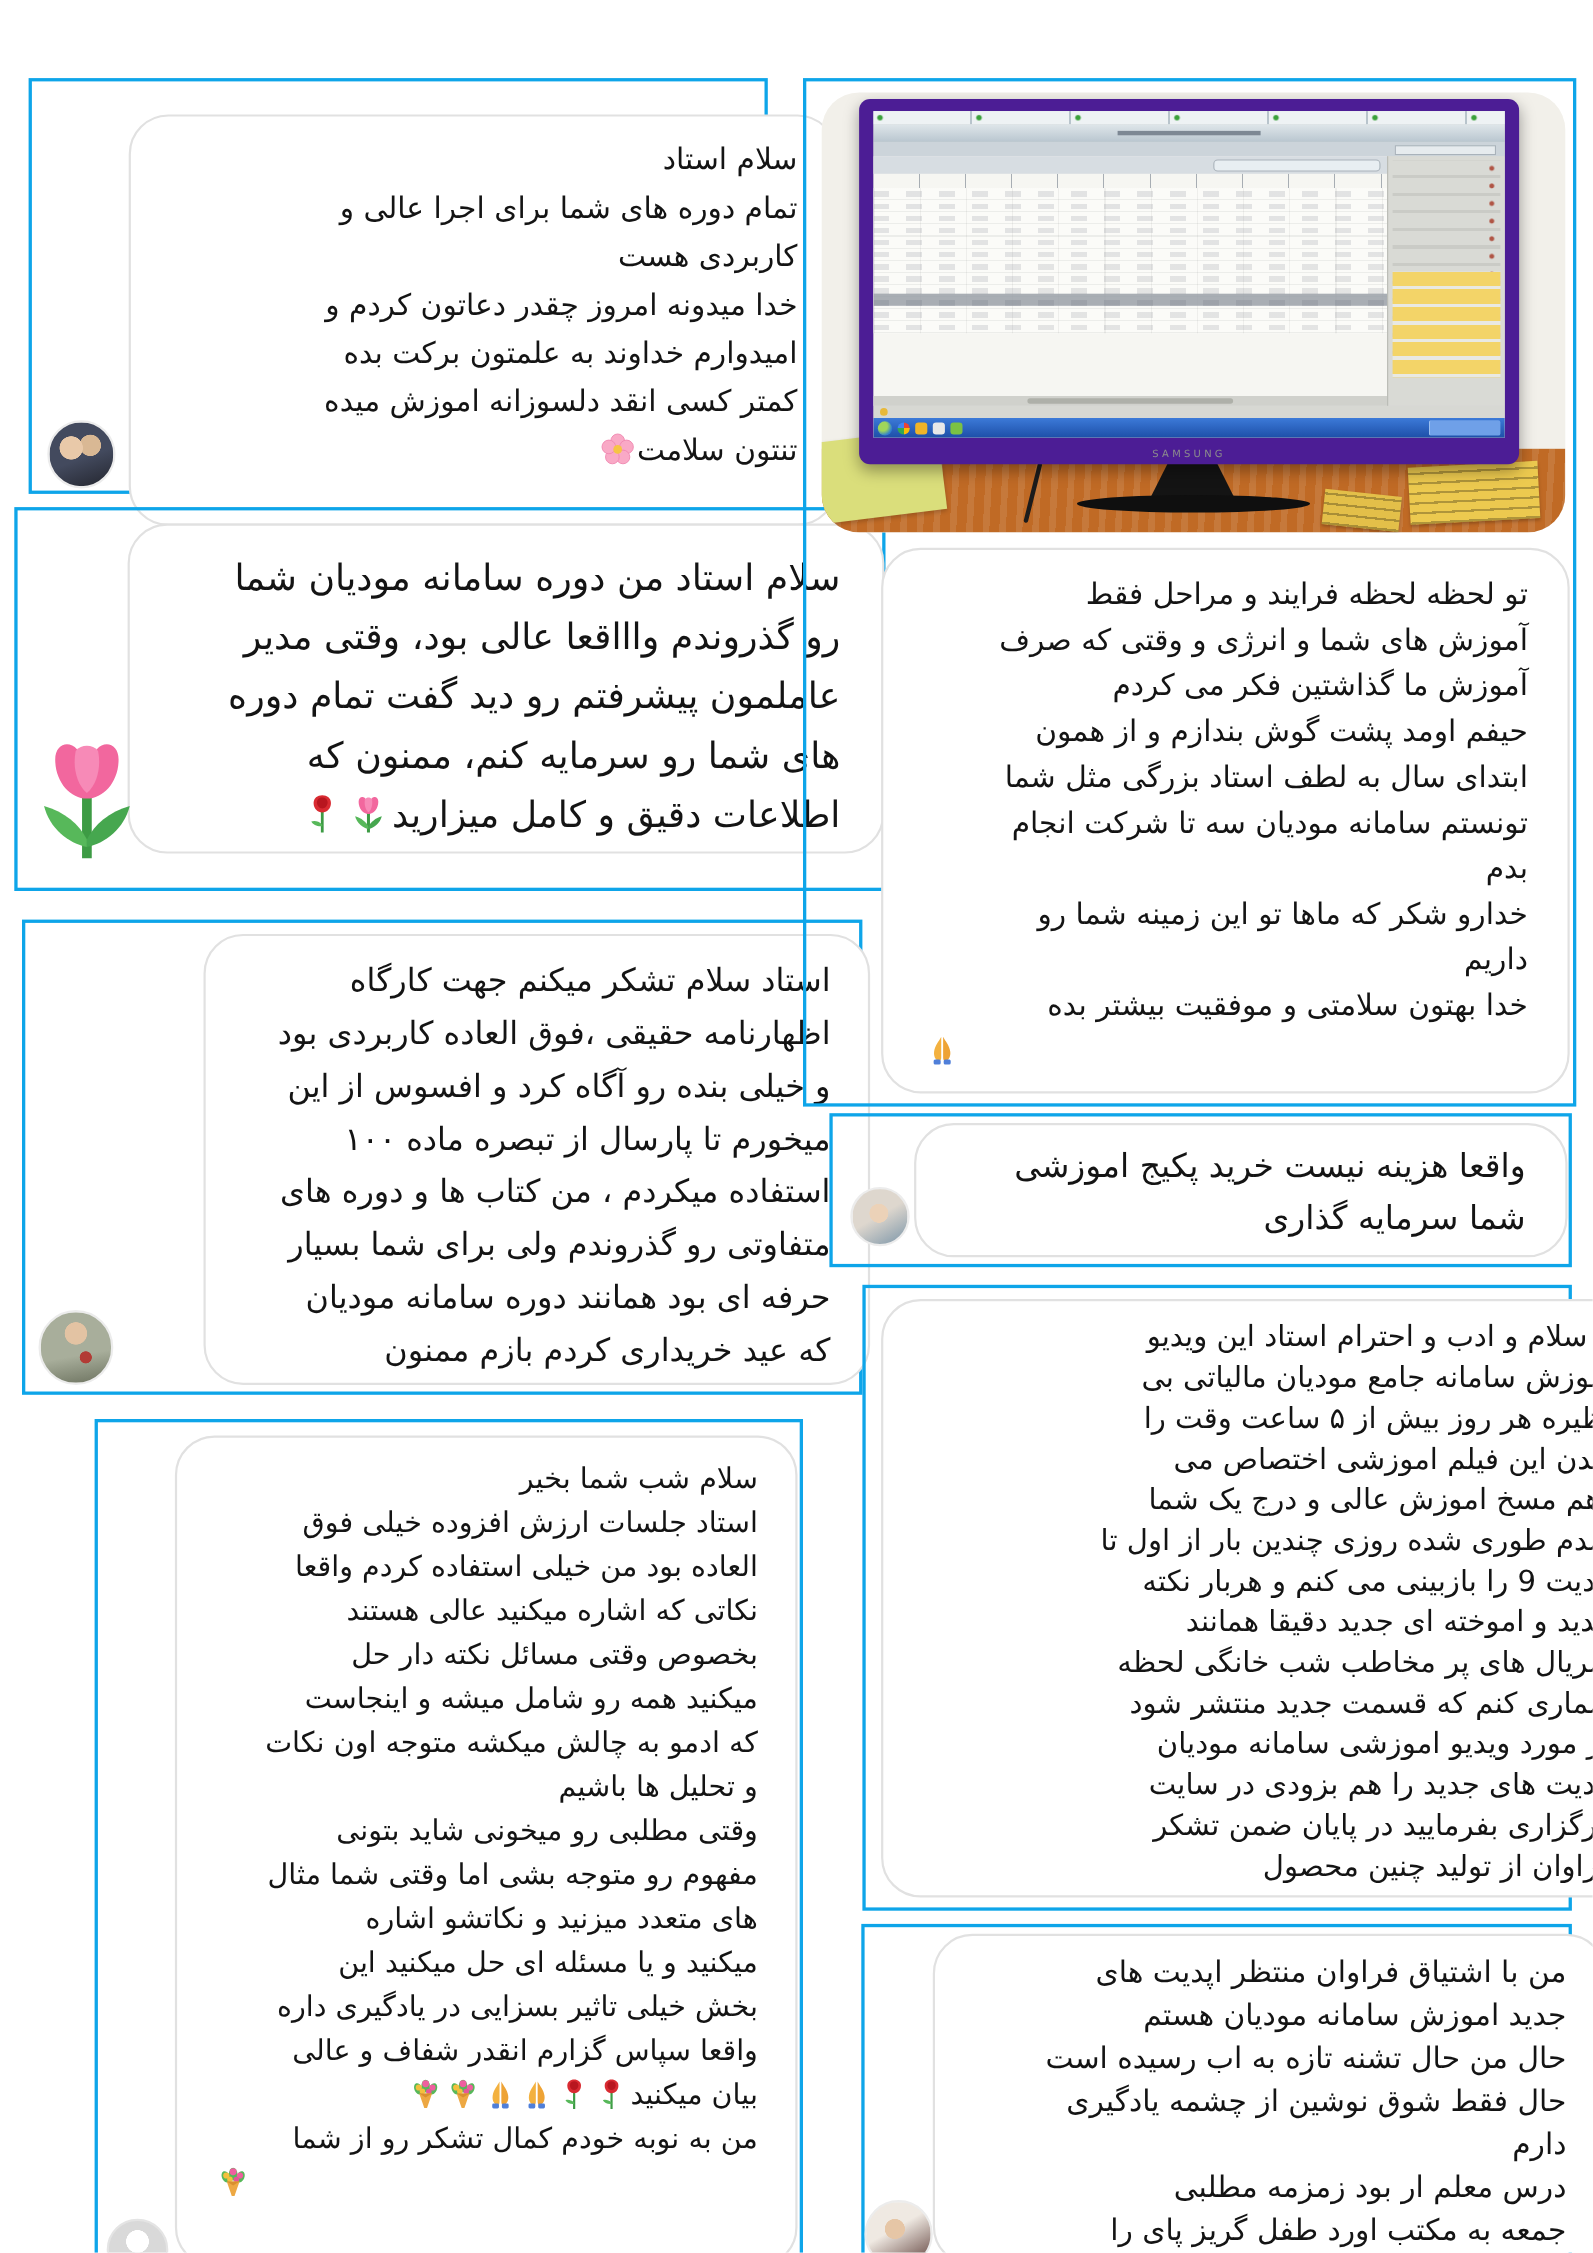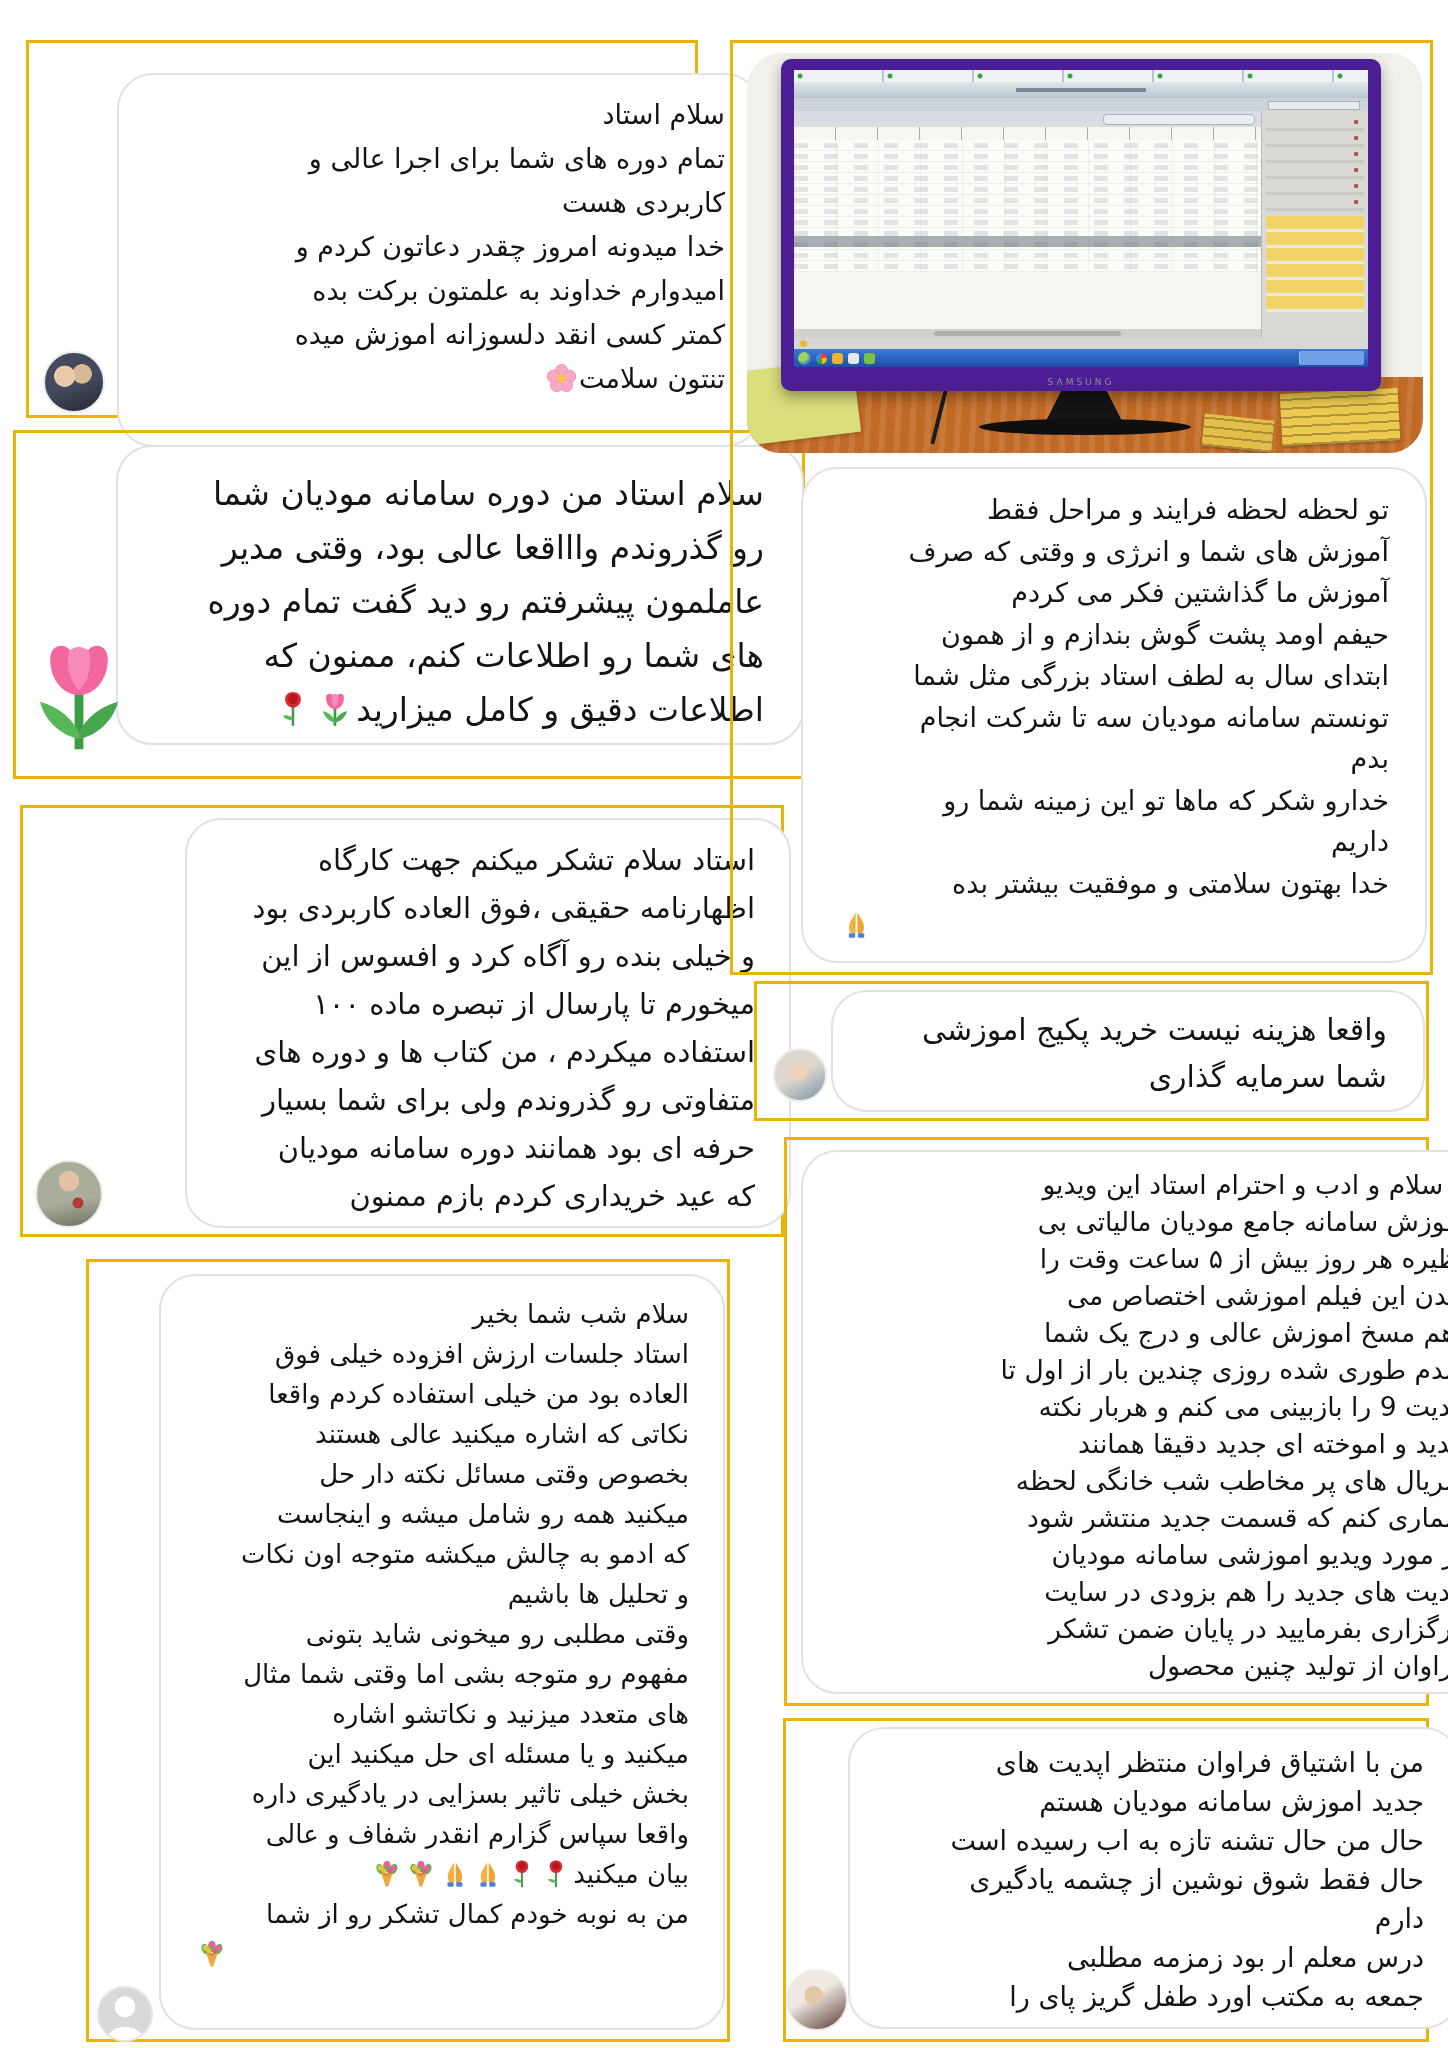--- a/index.html
+++ b/index.html
@@ -1,18 +1,18 @@
 <!DOCTYPE html>
 <html lang="fa"><head>
 <meta charset="utf-8">
 <style>
   html,body{margin:0;padding:0;background:#fff;}
   .canvas{position:relative;width:1448px;height:2048px;background:#fff;overflow:hidden;
           font-family:"DejaVu Sans",sans-serif;}
-  .group{position:absolute;border:3px solid #eab308;background:transparent;}
+  .group{position:absolute;border:3px solid #0ea5e9;background:transparent;margin-top:31px;}
   .g1{left:26px;top:40px;width:666px;height:372px;}
   .g2{left:13px;top:430px;width:786px;height:343px;}
   .g3{left:20px;top:805px;width:758px;height:426px;}
   .g4{left:86px;top:1259px;width:638px;height:777px;}
   .g5{left:730px;top:40px;width:697px;height:929px;}
   .g6{left:754px;top:981px;width:669px;height:134px;}
   .g7{left:784px;top:1137px;width:639px;height:563px;}
   .g8{left:783px;top:1718px;width:640px;height:318px;}
 
   .bubble{position:absolute;background:#fff;border:2px solid #e1e1e1;border-radius:36px;
@@ -181,21 +181,21 @@
           </svg></div>
       </div>
     <span class="av av-couple"></span>
   </div>
 
   <div class="group g2">
     <div class="bubble b2">
         <div class="msg-line"><span>سلام استاد من دوره سامانه مودیان شما</span></div>
         <div class="msg-line"><span>رو  گذروندم واااقعا عالی بود، وقتی مدیر</span></div>
         <div class="msg-line"><span>عاملمون پیشرفتم رو دید گفت تمام دوره</span></div>
-        <div class="msg-line"><span>های شما رو اطلاعات کنم، ممنون که</span></div>
+        <div class="msg-line"><span>های شما رو سرمایه کنم، ممنون که</span></div>
         <div class="msg-line"><span>اطلاعات دقیق و کامل میزارید</span><svg class="emj" viewBox="0 0 36 36">
             <use href="#e-tulip"></use>
           </svg><svg class="emj" viewBox="0 0 36 36">
             <use href="#e-rose"></use>
           </svg></div>
       </div>
     <svg class="big-tulip" viewBox="0 0 36 36">
         <use href="#e-tulip"></use>
       </svg>
   </div>

